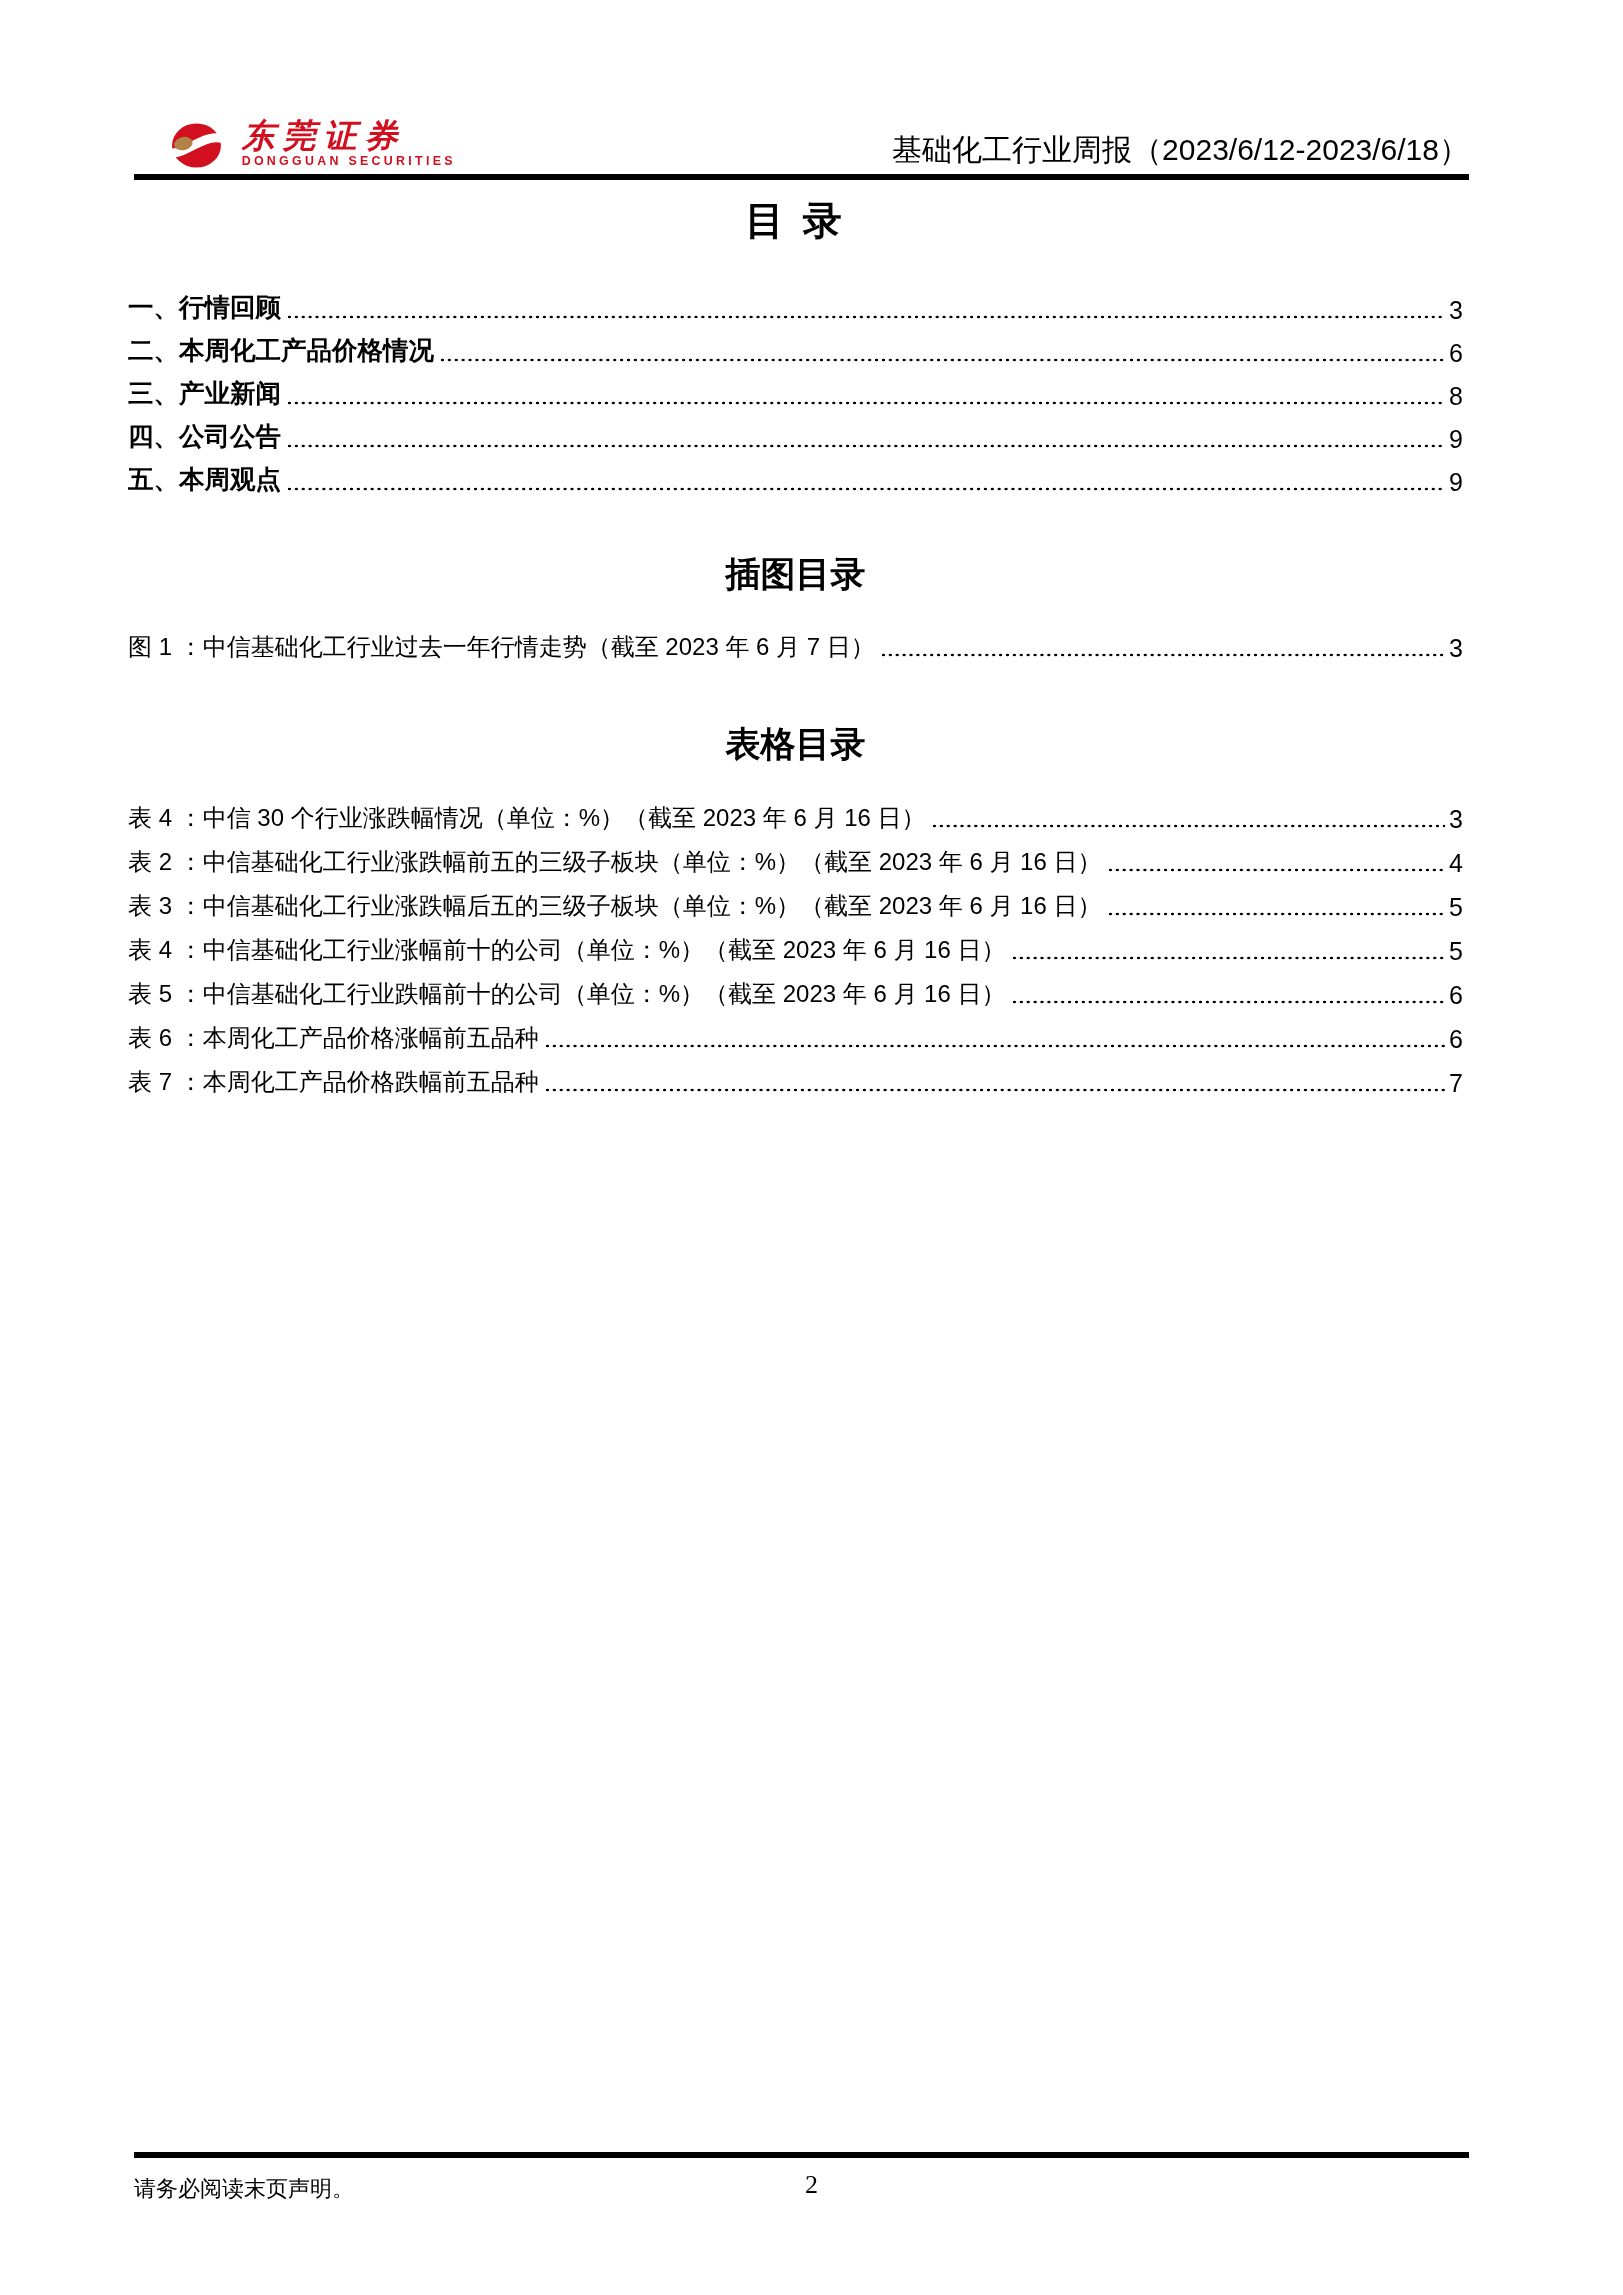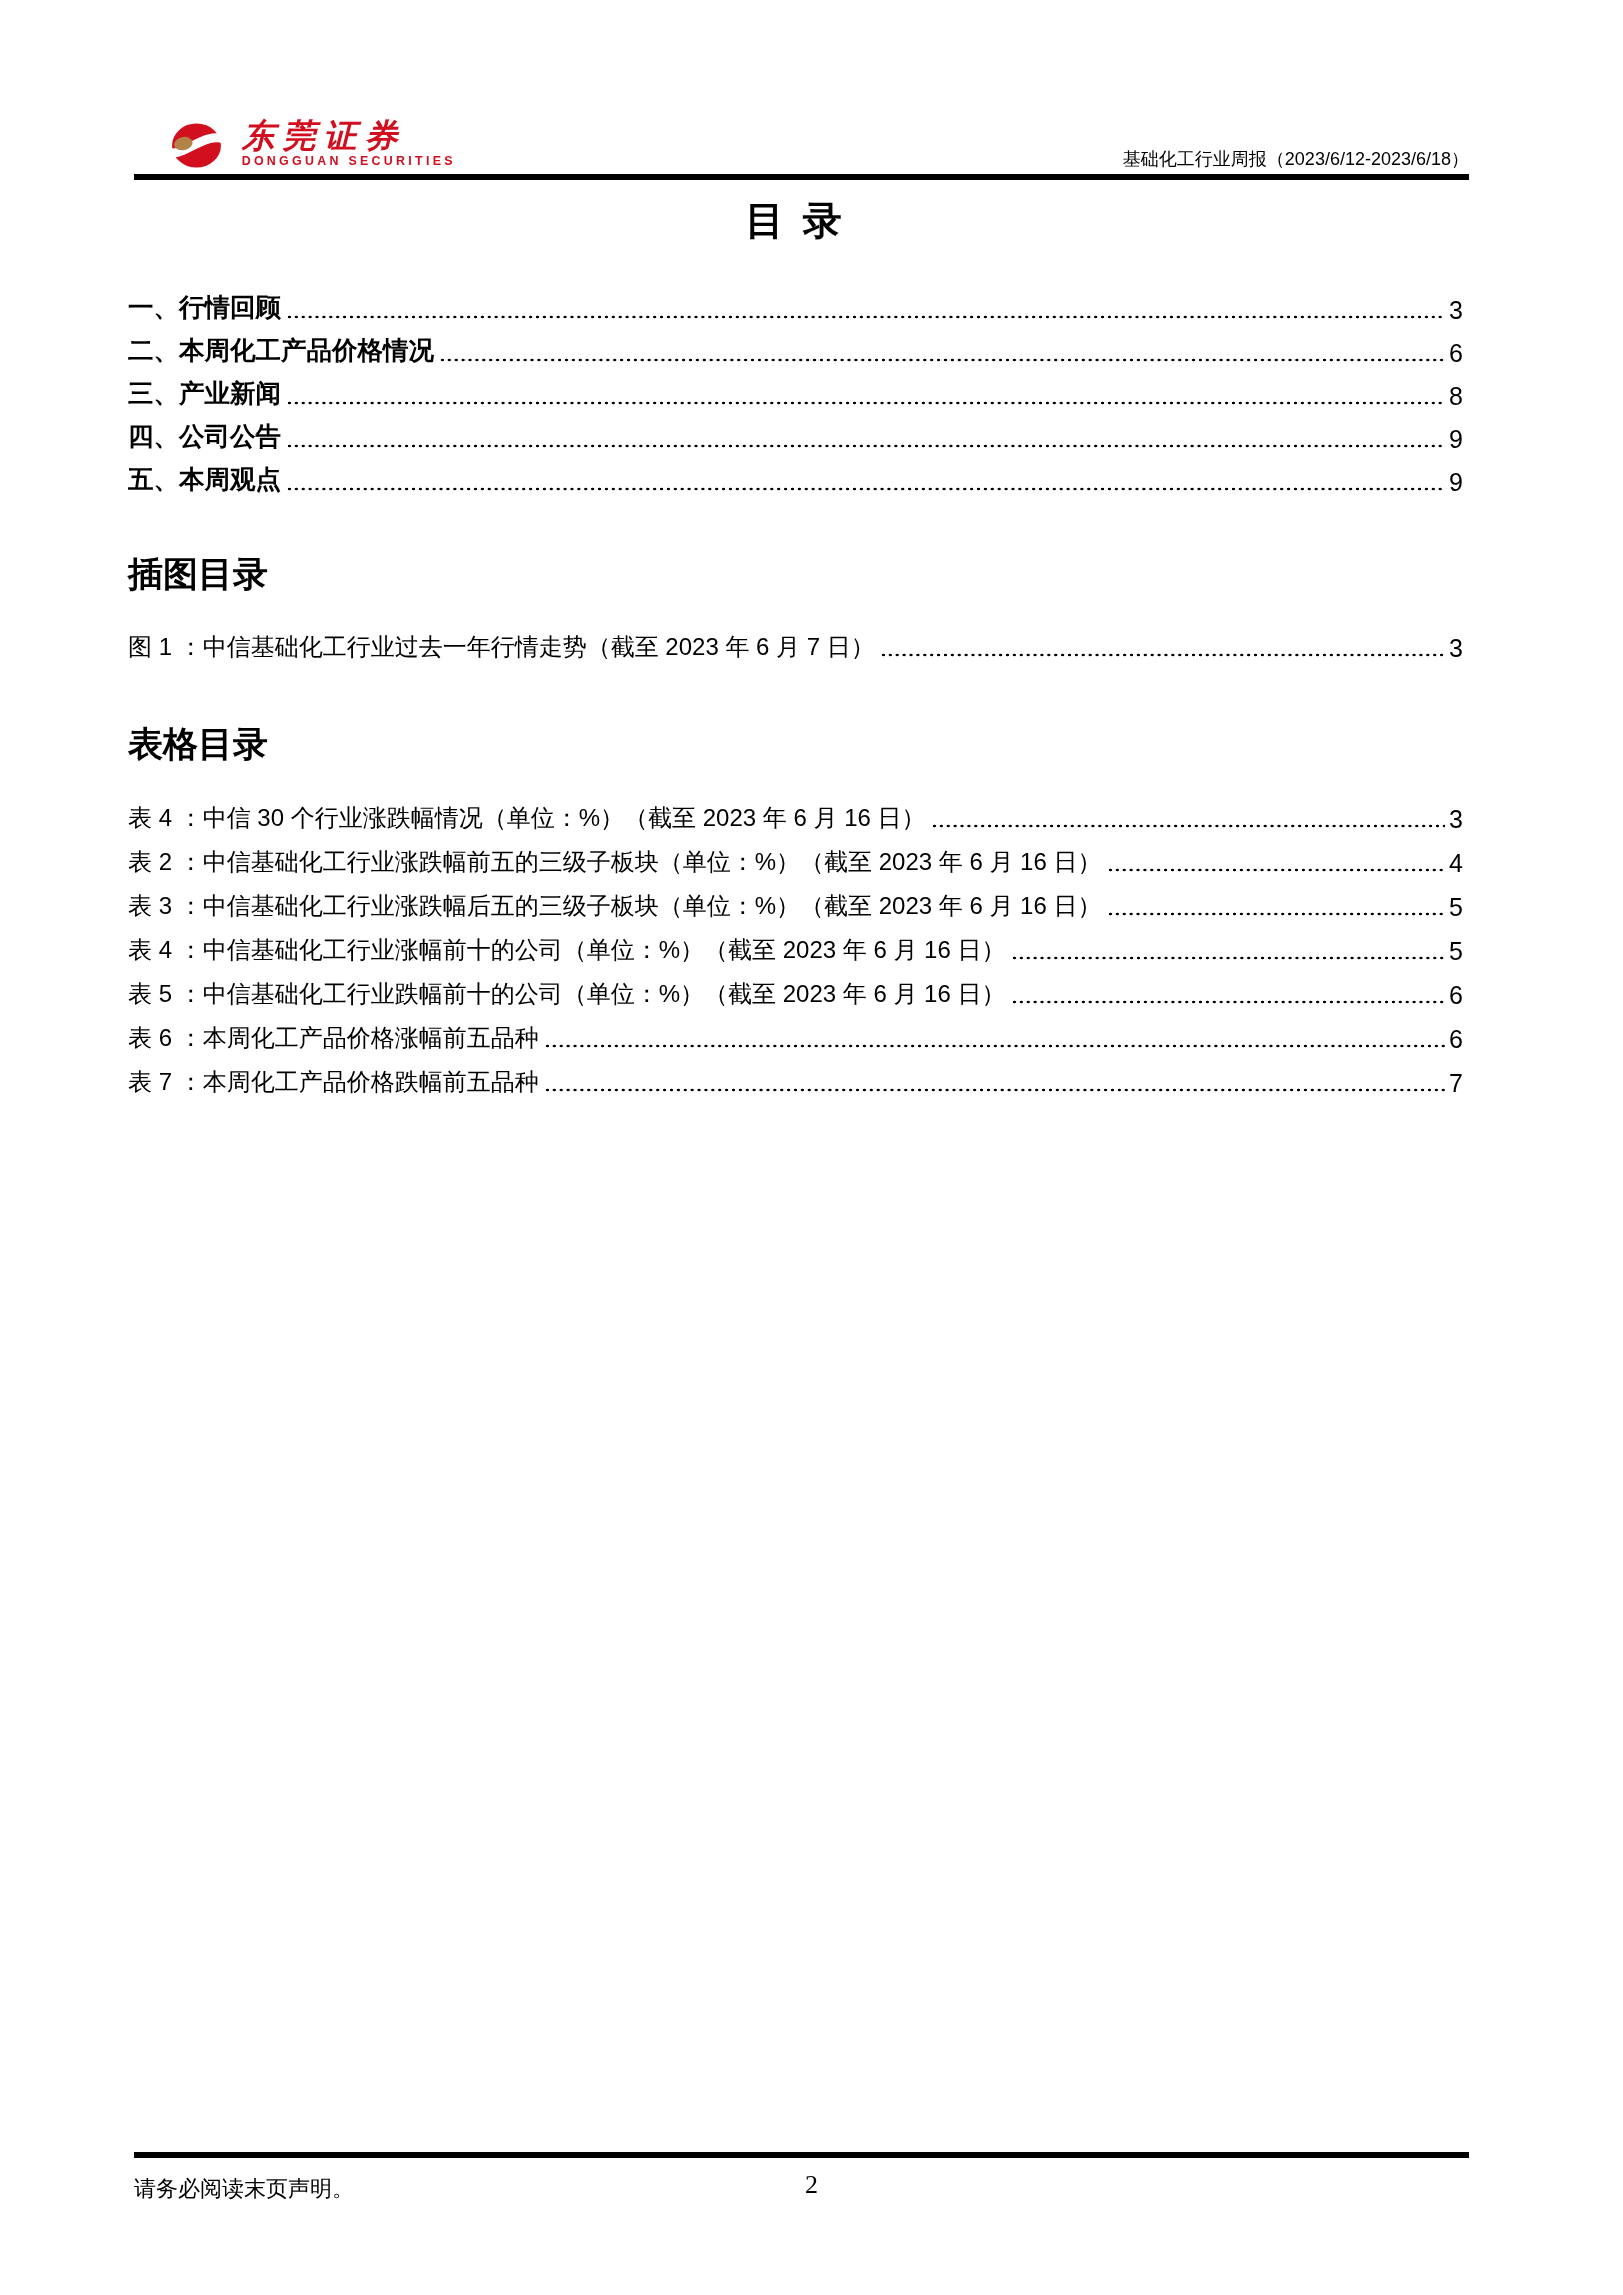--- a/index.html
+++ b/index.html
@@ -20,31 +20,31 @@
     font-weight:700; font-size:33px; line-height:34px;
     color:#d20f1e; letter-spacing:7.9px; white-space:nowrap;
     font-family:"Liberation Serif", serif; font-style:italic;
   }
   .logo-text-en {
     font-weight:700; font-size:12.4px; letter-spacing:3.3px;
     color:#d20f1e; white-space:nowrap; margin-top:1.3px;
   }
   .header-title {
     position:absolute; right:0; bottom:3.9px;
-    font-size:18px; white-space:nowrap;
+    font-size:30px; white-space:nowrap;
   }
   .header-rule { position:absolute; top:174px; left:134px; width:1335px; height:5.9px; background:#000; }
 
   
   .content { position:absolute; top:194px; left:128px; width:1335px; }
   .toc-main-title {
     text-align:center; font-size:39px; font-weight:700; letter-spacing:3.9px;
   }
   .section-title {
-    text-align:left; font-size:35px; font-weight:700;
+    text-align:center; font-size:35px; font-weight:700;
   }
   .toc-list { margin-top:34px; }
   .toc-row { display:flex; align-items:flex-end; height:43px; cursor:pointer; }
   .toc-row .label { font-size:25.5px; font-weight:600; white-space:nowrap; }
   .entry-row .label { font-size:24px; font-weight:400; }
   .leader {
     flex:1; height:6.5px; margin:0 3.9px 4.6px 5.2px; min-width:19.6px;
     background-image:radial-gradient(circle, #000 1.4px, transparent 1.7px);
     background-size:6.9px 6.5px;
     background-repeat:repeat-x;

